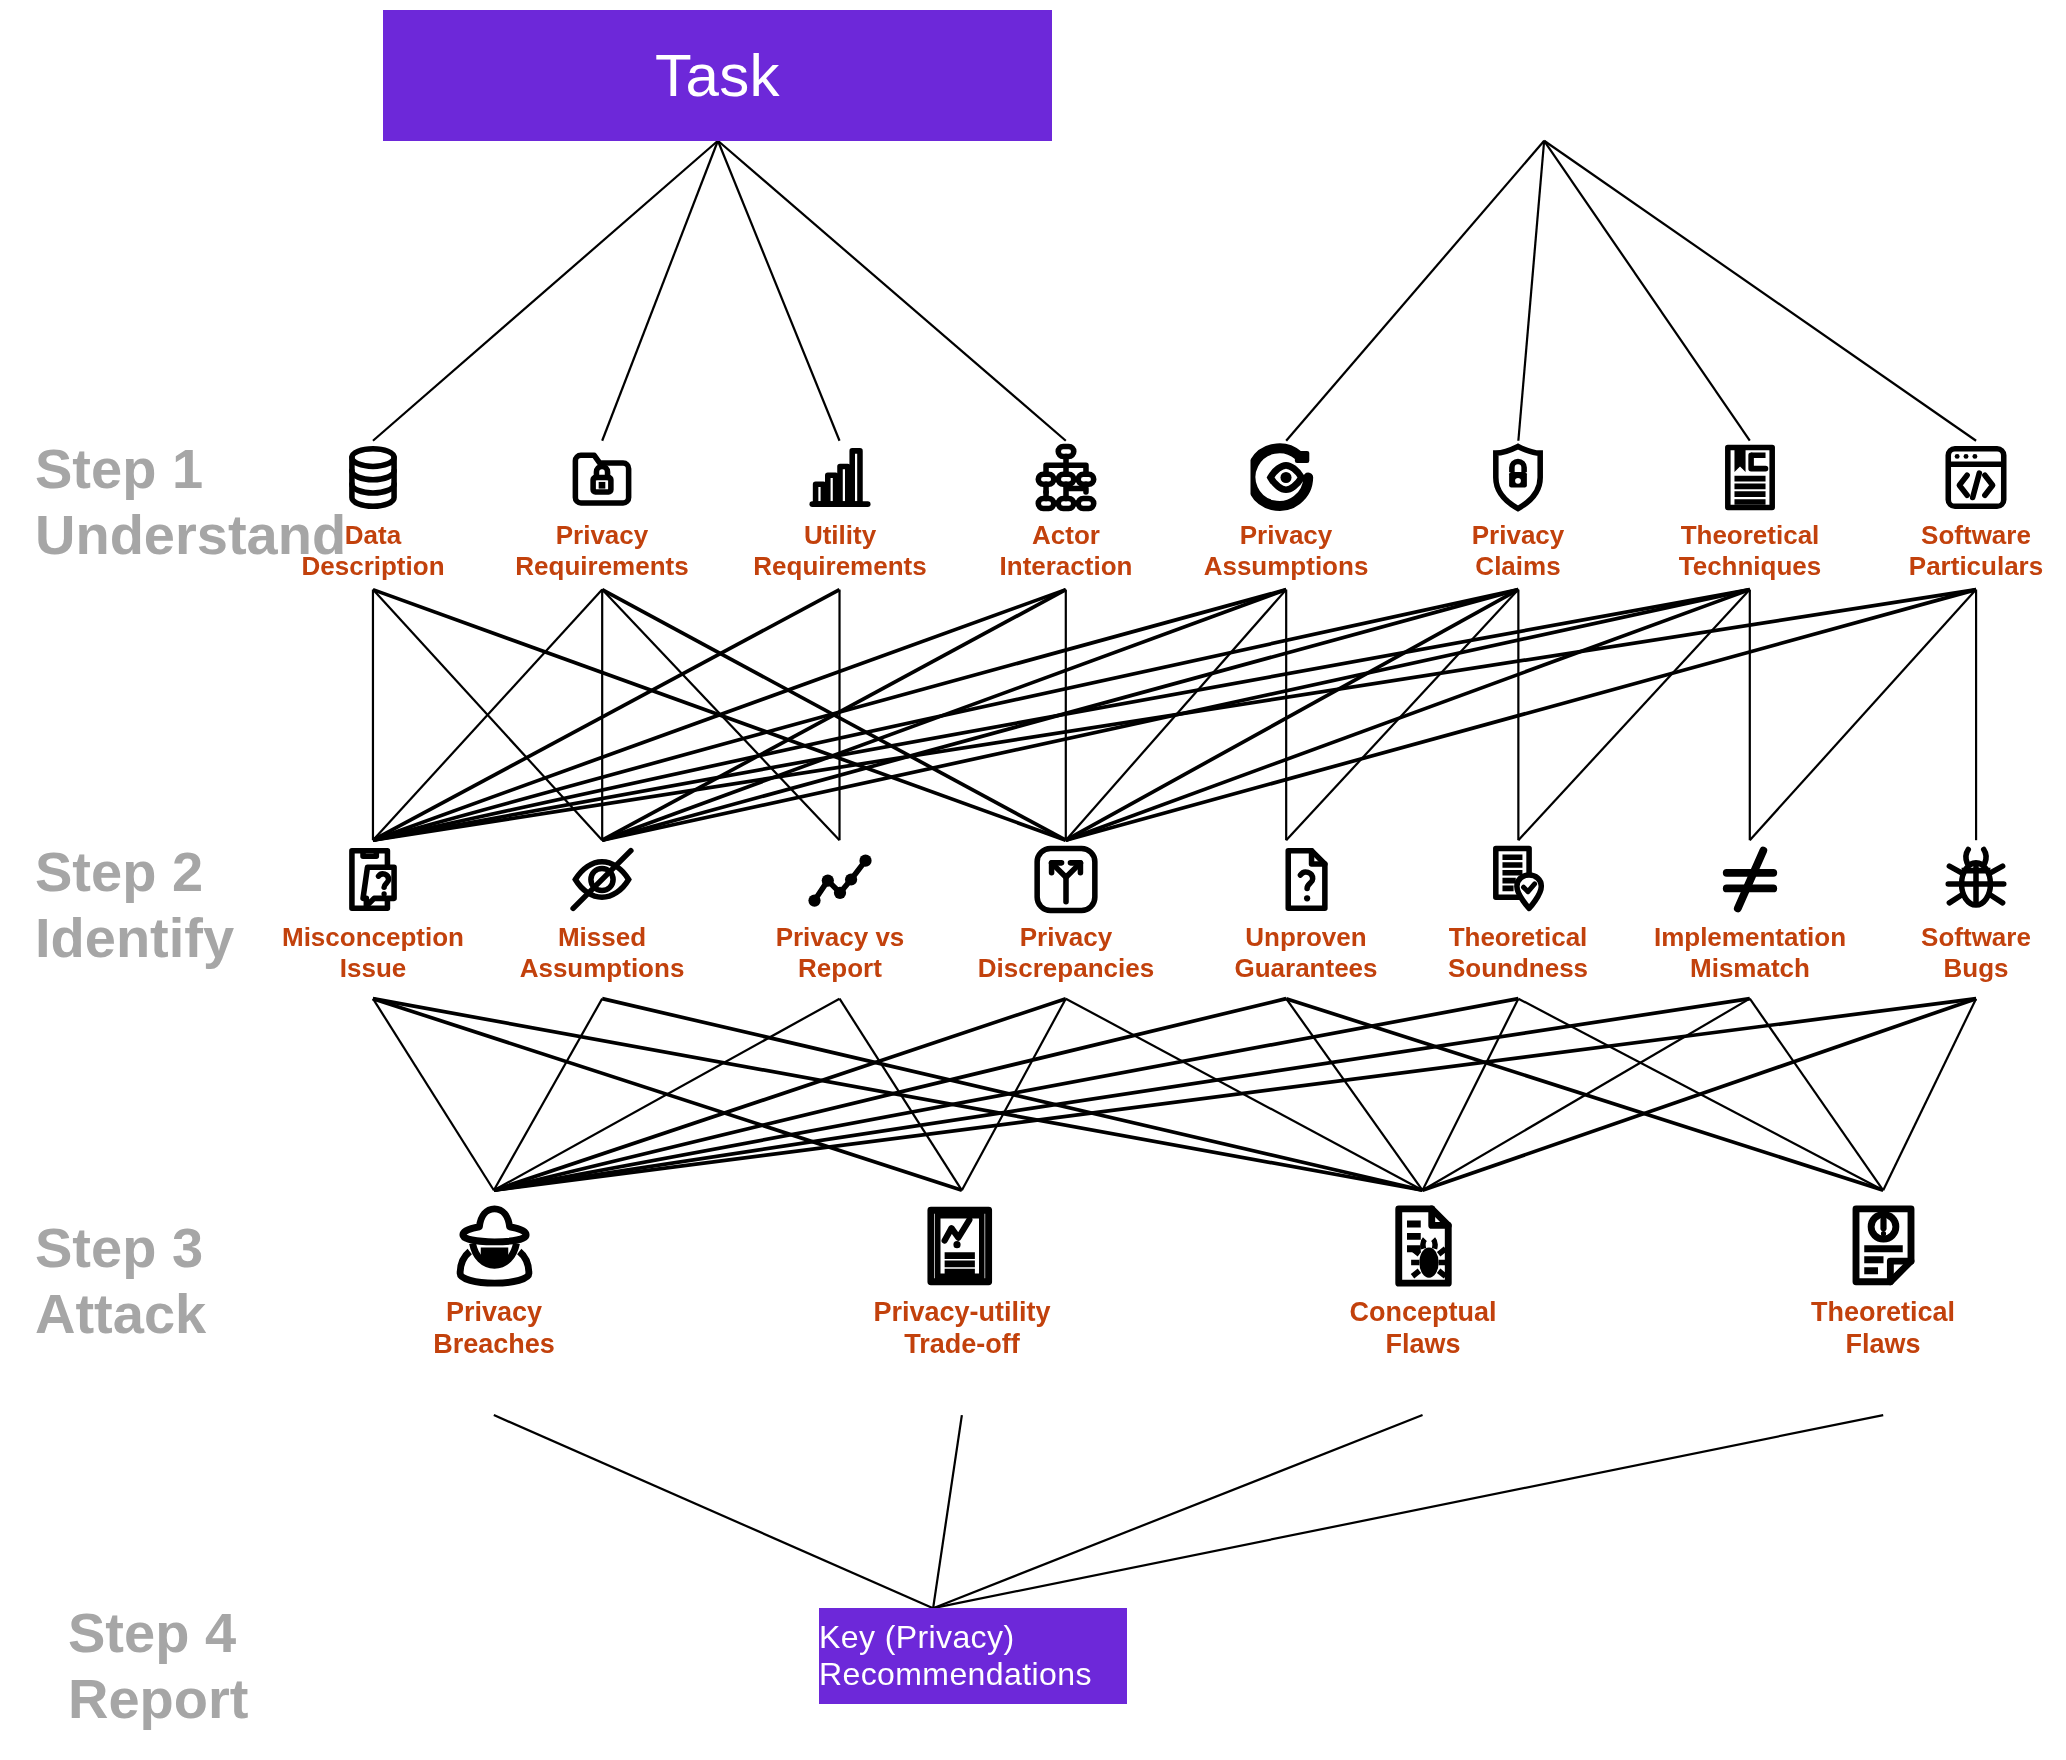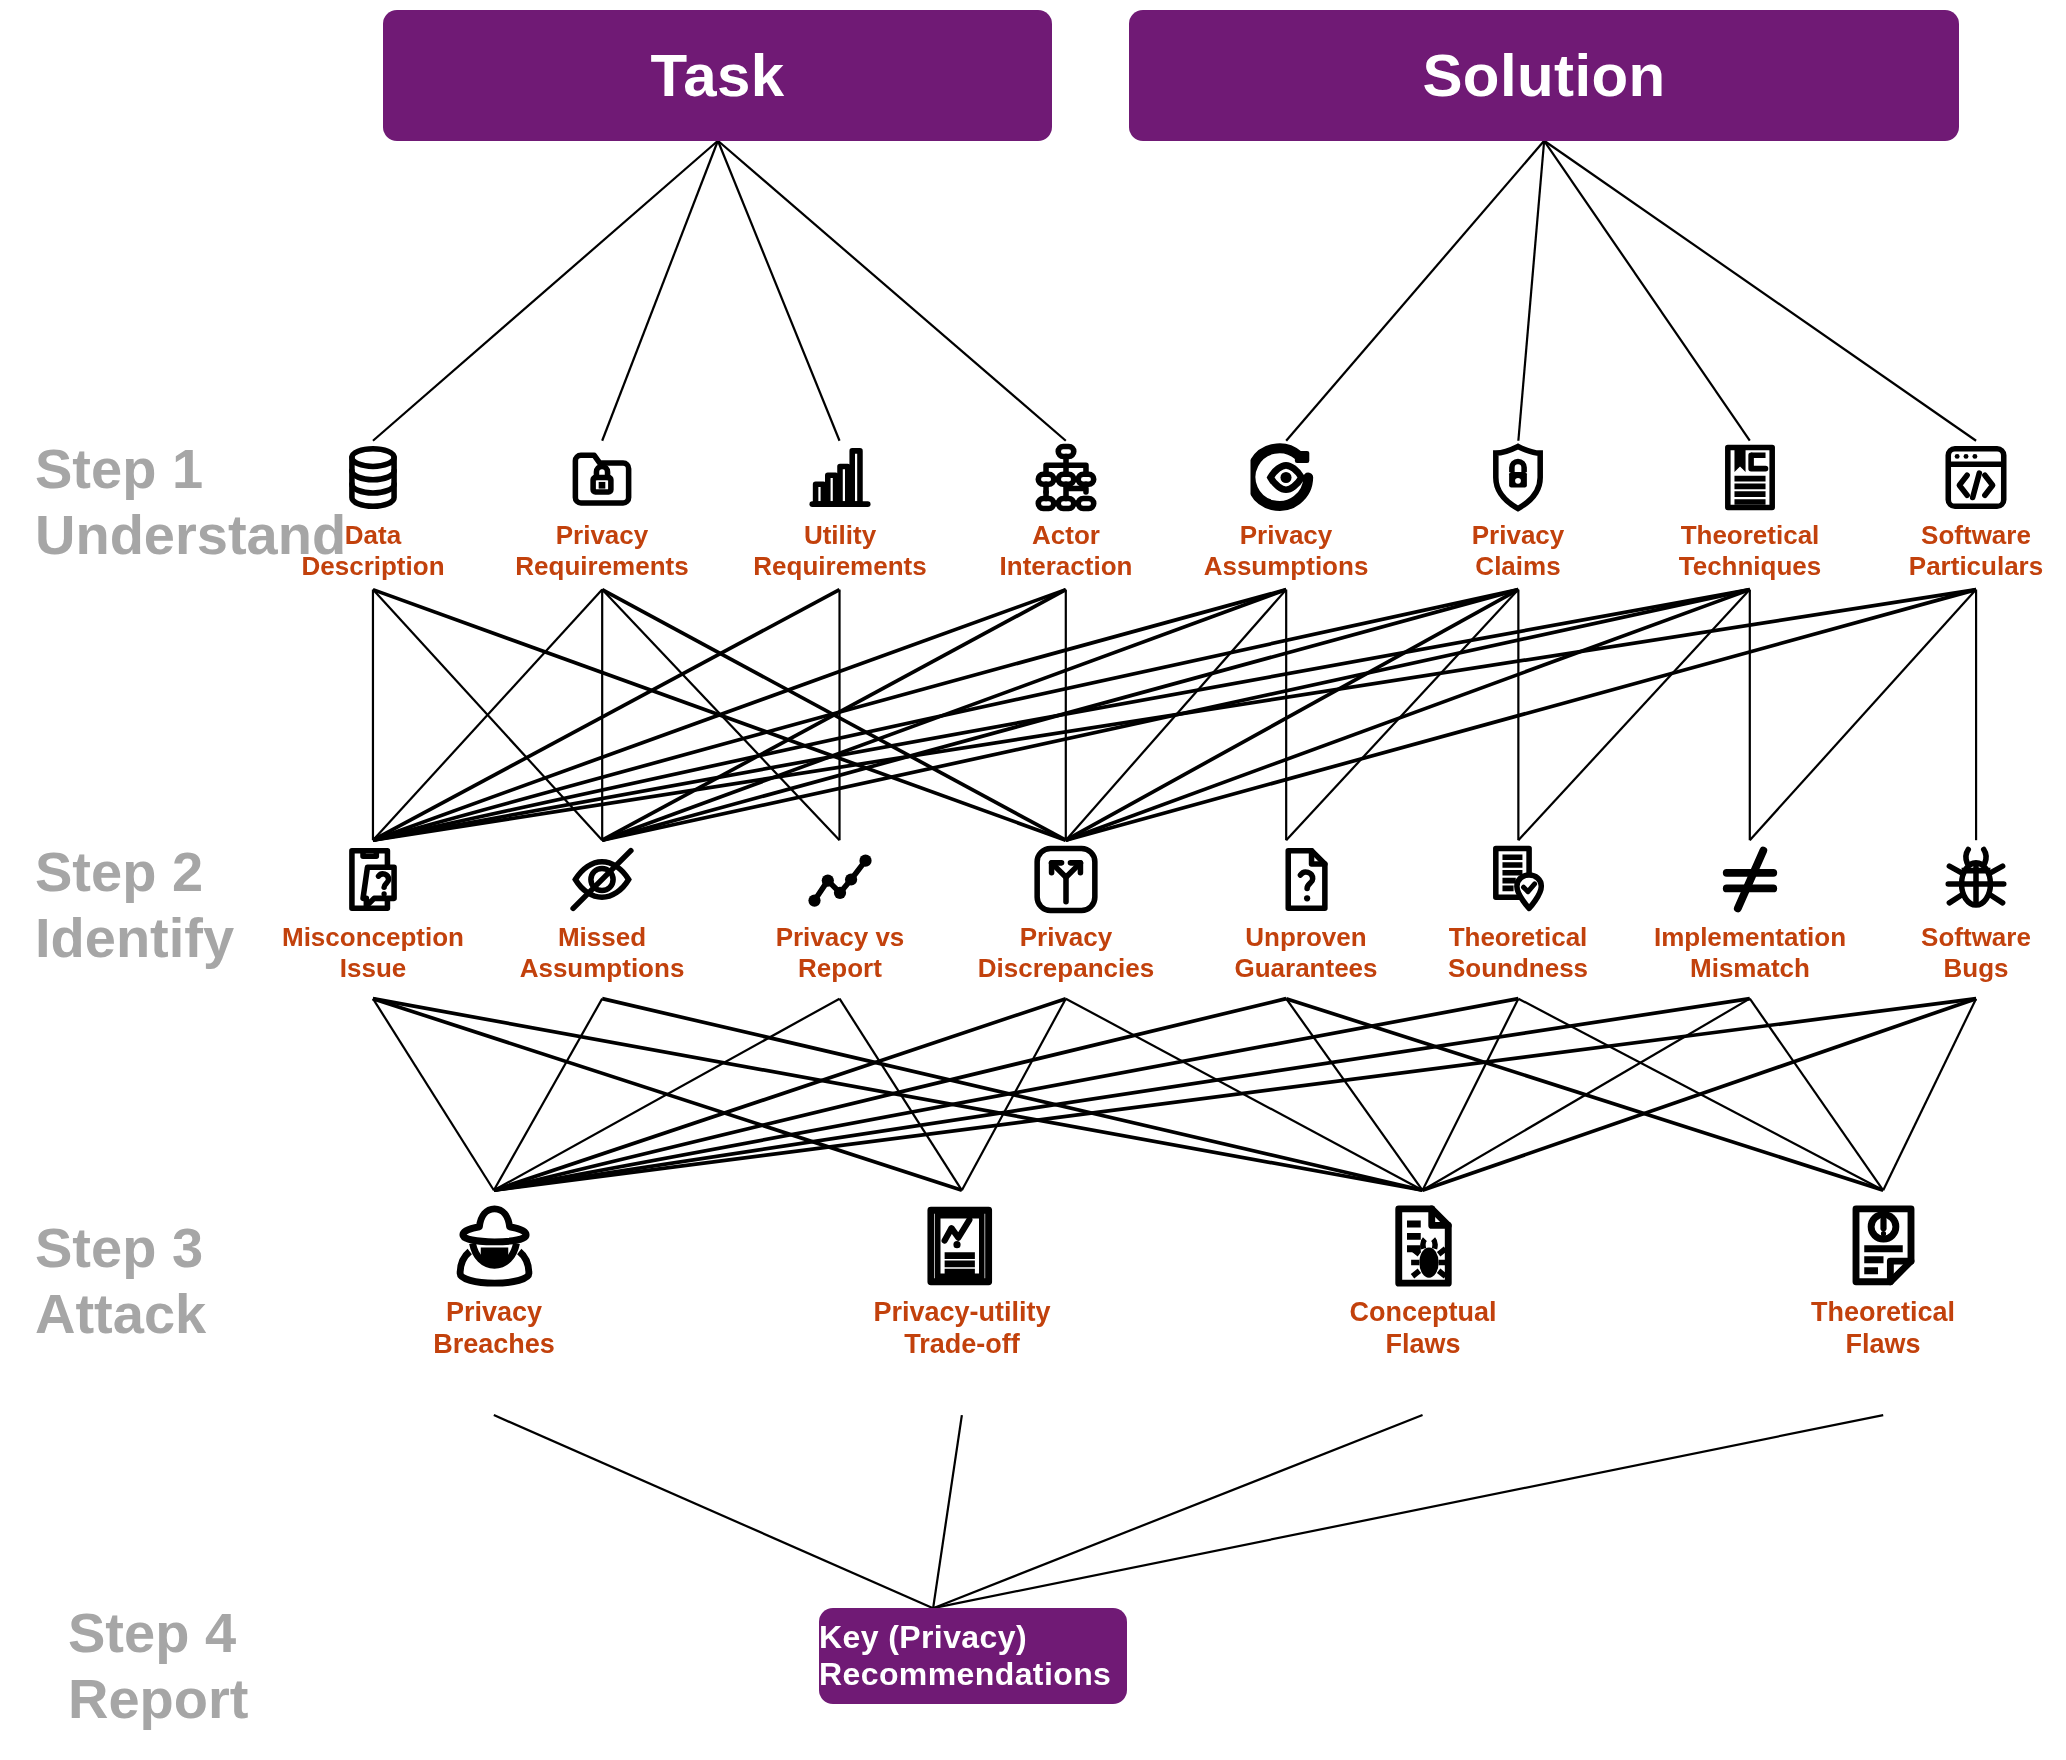--- a/index.html
+++ b/index.html
@@ -5,23 +5,23 @@
 <style>
   html,body{margin:0;padding:0;background:#ffffff;}
   body{
     font-family:"Liberation Sans", sans-serif;
     width:2066px;height:1760px;position:relative;overflow:hidden;
   }
   #stage{position:absolute;left:0;top:0;width:2066px;height:1760px;}
   svg.edges{position:absolute;left:0;top:0;width:2066px;height:1760px;pointer-events:none;}
 
   .hdr-box{
-    position:absolute;background:#701a75;color:#ffffff;
+    position:absolute;background:#6d28d9;color:#ffffff;
     display:flex;align-items:center;justify-content:center;
-    font-weight:bold;letter-spacing:0.4px;border-radius:14px;
+    font-weight:normal;letter-spacing:0.4px;
   }
   #task-box{left:383px;top:9.6px;width:669px;height:131px;font-size:60px;}
   #solution-box{left:1129px;top:9.6px;width:830px;height:131px;font-size:60px;}
   #report-box{left:819px;top:1608px;width:308px;height:96px;font-size:32px;}
 
   .step-label{
     position:absolute;color:#a6a6a6;font-weight:bold;font-size:56px;
     line-height:1.18;text-align:left;white-space:pre-line;
   }
   #step1-label{left:35px;top:436px;}
@@ -116,23 +116,20 @@
         <line x1="1305" y1="1920" x2="1266" y2="2182" stroke-width="3"></line>
         <line x1="1930" y1="1920" x2="1266" y2="2182" stroke-width="3"></line>
         <line x1="2555" y1="1920" x2="1266" y2="2182" stroke-width="3"></line>
       </g>
   </svg>
 
   <div class="hdr-box" id="task-box">
     <span>Task</span>
   </div>
 
-  <div class="hdr-box" id="solution-box">
-    <span>Solution</span>
-  </div>
 
   <div class="hdr-box" id="report-box">
     <span>Key (Privacy) Recommendations</span>
   </div>
 
   <div class="step-label" id="step1-label">Step 1
 Understand</div>
   <div class="step-label" id="step2-label">Step 2
 Identify</div>
   <div class="step-label" id="step3-label">Step 3

